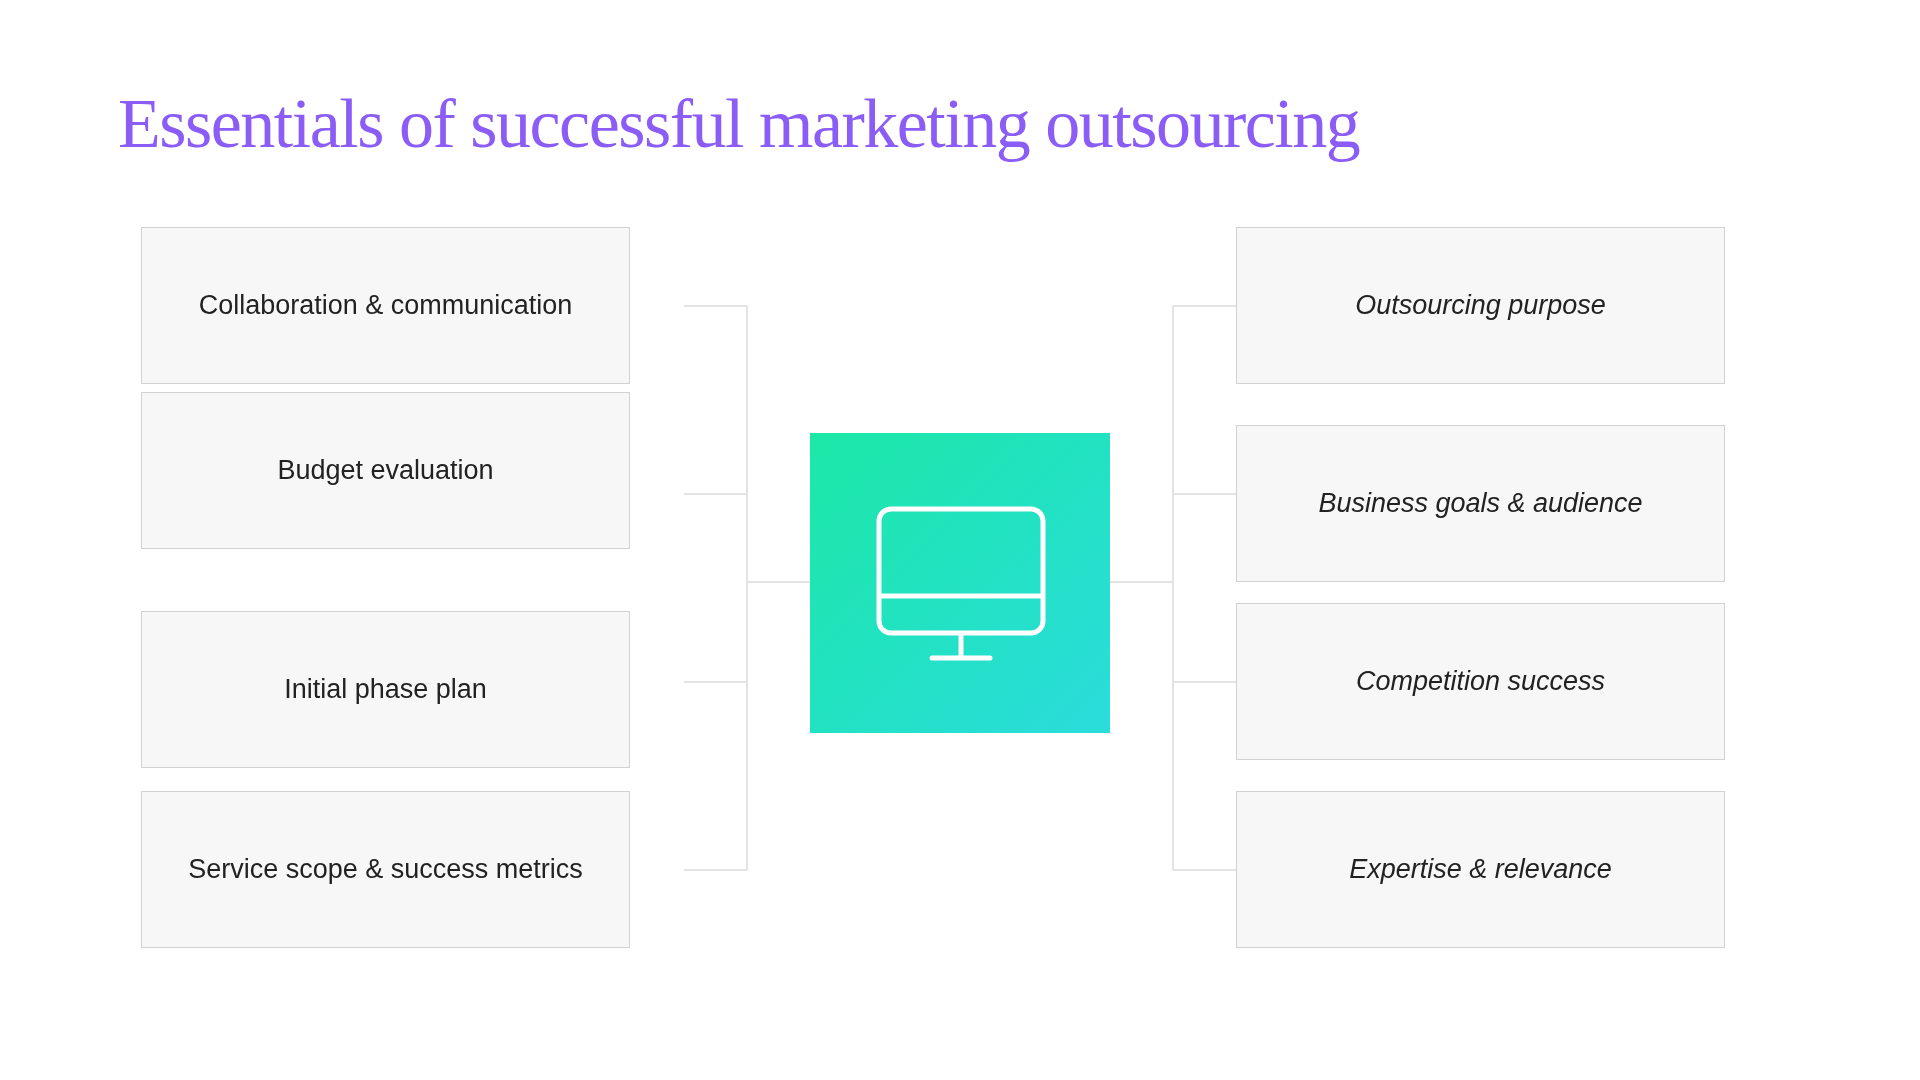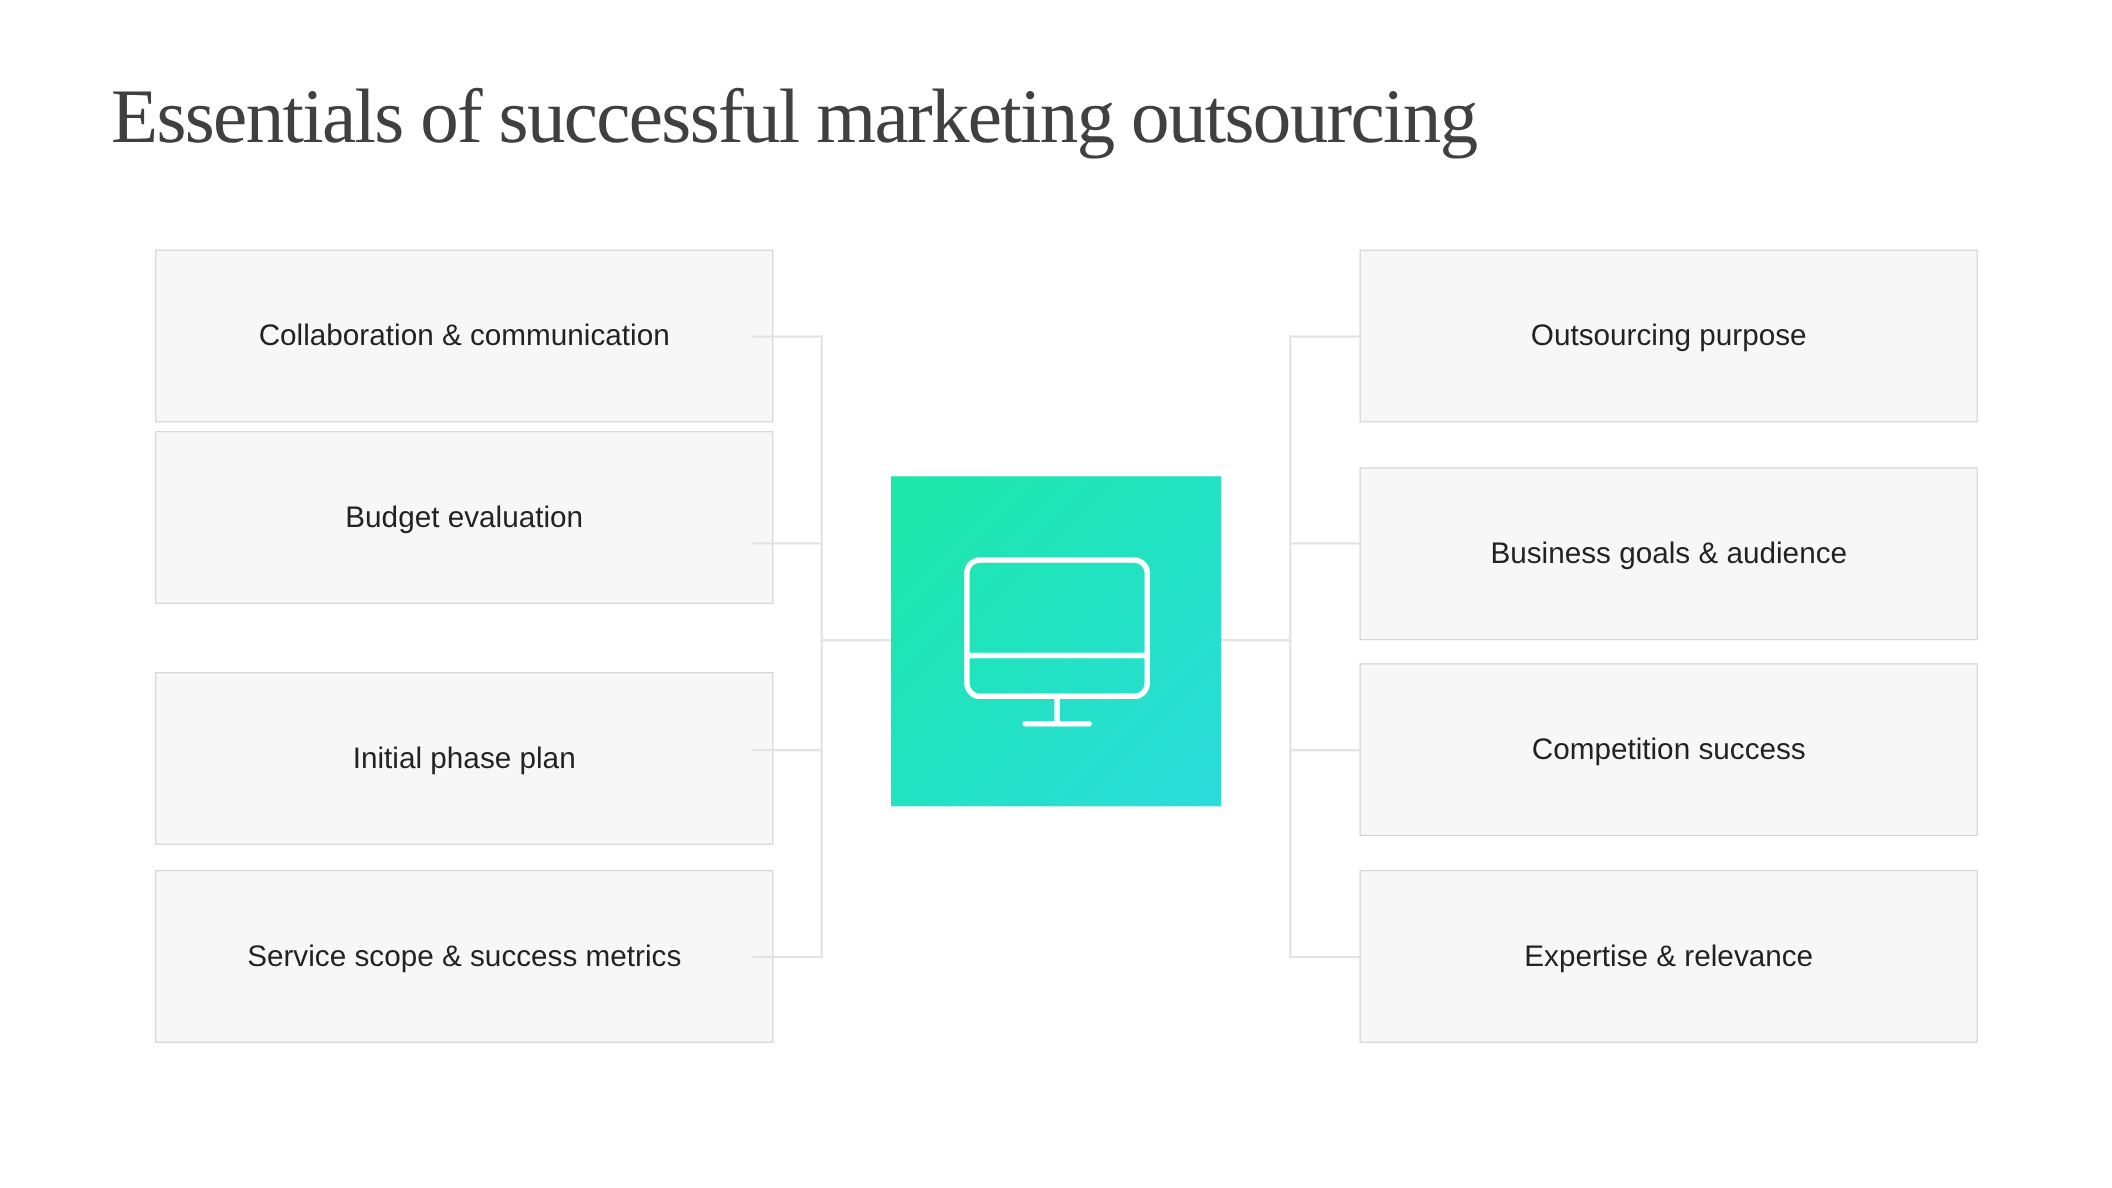--- a/index.html
+++ b/index.html
@@ -4,33 +4,33 @@
 <style>
   html, body { margin: 0; padding: 0; }
   body {
     width: 1920px; height: 1080px; background: #ffffff;
     position: relative; overflow: hidden;
     font-family: "Liberation Sans", "DejaVu Sans", sans-serif;
   }
   .title {
     position: absolute; left: 101px; top: 62px;
     font-family: "Liberation Serif", "DejaVu Serif", serif;
-    font-size: 70px; line-height: 90px; color: #404040;
+    font-size: 70px; line-height: 90px; color: #8b5cf6;
     letter-spacing: -1.5px; white-space: nowrap;
-    margin: 0; font-weight: normal;
+    margin: 17px; font-weight: normal;
   }
   .box {
-    position: absolute; width: 562px; height: 157px;
+    position: absolute; width: 489px; height: 157px;
     box-sizing: border-box; background: #f7f7f7;
     border: 1.5px solid #d2d2d2;
     display: flex; align-items: center; justify-content: center;
     font-size: 27px; color: #222222; text-align: center;
   }
   .col-left .box { left: 141px; }
-  .col-right .box { left: 1236px; }
+  .col-right .box { left: 1236px; font-style: italic; }
   .line { position: absolute; background: #e3e3e3; }
   .hub {
     position: absolute; left: 810px; top: 433px; width: 300px; height: 300px;
     background: linear-gradient(135deg, #1ce8a6 0%, #22e2c2 50%, #2bdcdc 100%);
     display: flex; align-items: center; justify-content: center;
   }
   .hub svg { position: absolute; left: 0; top: 0; }
 </style>
 </head>
 <body>

